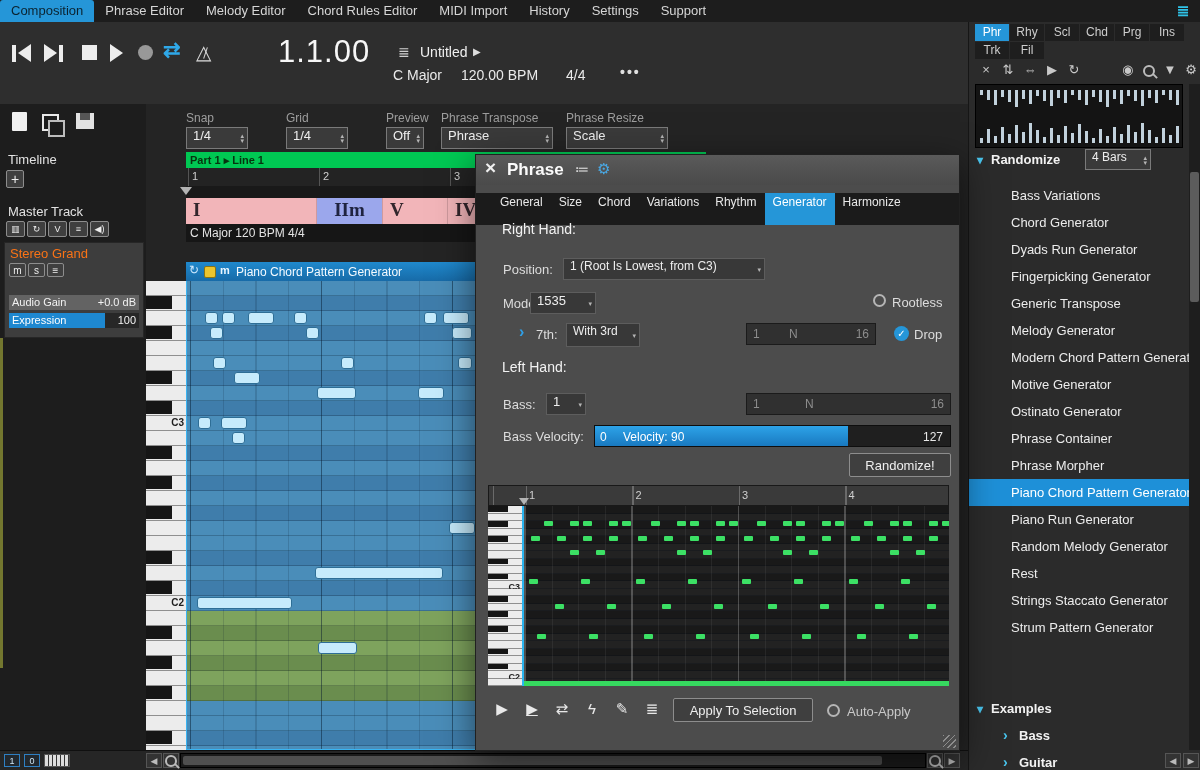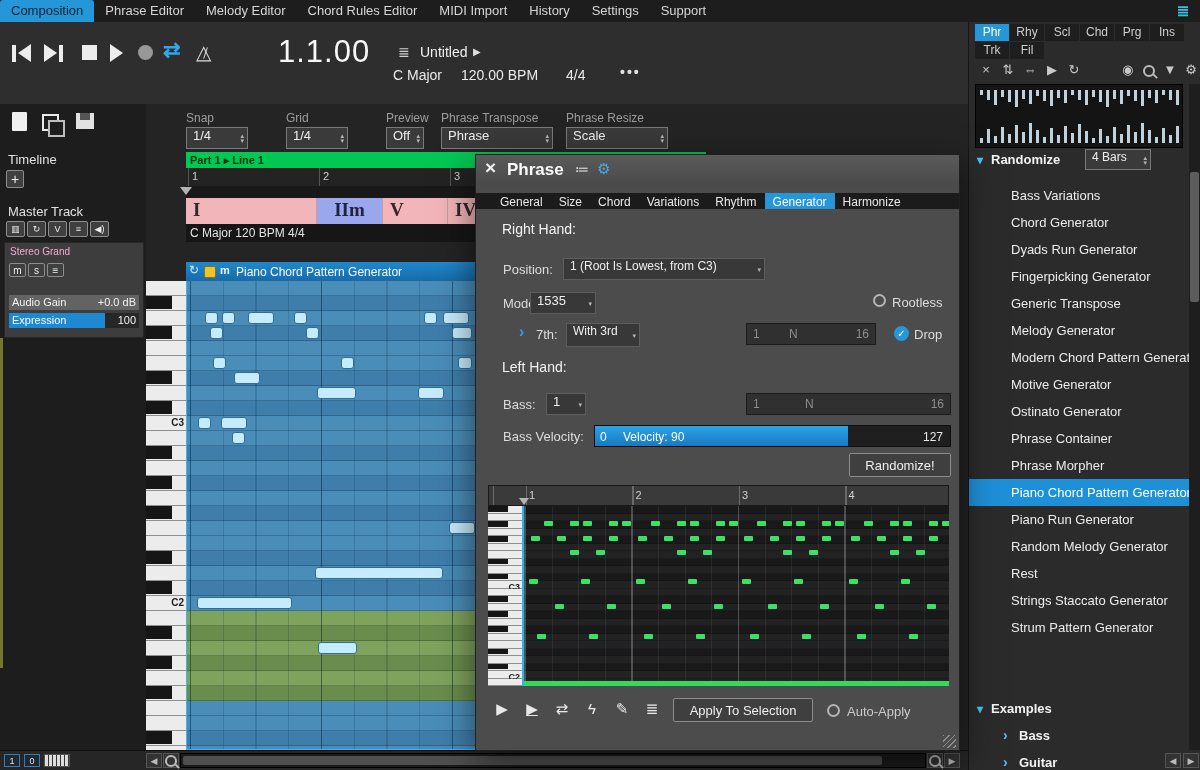--- a/index.html
+++ b/index.html
@@ -122,21 +122,21 @@
   <div class="a btn" style="left:6px;top:170px;width:18px;height:18px;font-size:14px;">+</div>
   <div class="a" style="left:8px;top:204px;font-size:13px;color:#e2e2e2;">Master Track</div>
   <div class="a" id="master-btns" style="left:6px;top:221px;display:flex;gap:2px;">
       <div class="btn" style="width: 19px; height: 16px; font-size: 9px;">▥</div>
       <div class="btn" style="width: 19px; height: 16px; font-size: 9px;">↻</div>
       <div class="btn" style="width: 19px; height: 16px; font-size: 9px;">V</div>
       <div class="btn" style="width: 19px; height: 16px; font-size: 9px;">≡</div>
       <div class="btn" style="width: 19px; height: 16px; font-size: 9px;">◀)</div>
     </div>
   <div class="a" style="left:4px;top:242px;width:140px;height:96px;background:#3d3d3d;border:1px solid #262626;box-sizing:border-box;">
-    <div class="a" style="left:5px;top:3px;font-size:10px;color:#f9a8d4;">Stereo Grand</div>
+    <div class="a" style="left:5px;top:3px;font-size:13px;color:#f97316;">Stereo Grand</div>
     <div class="a" id="track-btns" style="left:4px;top:20px;display:flex;gap:2px;">
         <div class="btn" style="width: 17px; height: 14px; font-size: 10px;">m</div>
         <div class="btn" style="width: 17px; height: 14px; font-size: 10px;">s</div>
         <div class="btn" style="width: 17px; height: 14px; font-size: 10px;">≡</div>
       </div>
     <div class="a" style="left:4px;top:52px;width:130px;height:15px;background:#636363;">
       <span class="a" style="left:3px;top:1px;font-size:11px;color:#f2f2f2;">Audio Gain</span>
       <span class="a" style="right:3px;top:1px;font-size:11px;color:#f2f2f2;">+0.0 dB</span>
     </div>
     <div class="a" style="left:4px;top:70px;width:130px;height:15px;background:#272727;">
@@ -349,21 +349,21 @@
   </div>
 
   <div class="a" id="dialog" style="left:475px;top:154px;width:485px;height:597px;background:#4c4c4c;border:1px solid #202020;
               box-sizing:border-box;box-shadow:0 10px 35px rgba(0,0,0,.55);z-index:10;">
     <div class="a" style="left:0;top:0;width:100%;height:30px;background:linear-gradient(#5a5a5a,#4a4a4a);">
       <span style="position:absolute;left:9px;top:2px;font-size:19px;font-weight:bold;color:#f0f0f0;">×</span>
       <span style="position:absolute;left:31px;top:5px;font-size:17px;font-weight:bold;color:#fafafa;">Phrase</span>
       <span style="position:absolute;left:99px;top:6px;font-size:14px;color:#e3e3e3;">≔</span>
       <span style="position:absolute;left:121px;top:5px;font-size:15px;color:#49a8e4;">⚙</span>
     </div>
-    <div class="a" id="dlg-tabs" style="left:0;top:38px;width:100%;height:16px;background:#1b1b1b;display:flex;padding-left:16px;box-sizing:border-box;text-align:right;">
+    <div class="a" id="dlg-tabs" style="left:0;top:38px;width:100%;height:32px;background:#1b1b1b;display:flex;padding-left:16px;box-sizing:border-box;text-align:right;">
         <div class="dtab">General</div>
         <div class="dtab">Size</div>
         <div class="dtab">Chord</div>
         <div class="dtab">Variations</div>
         <div class="dtab">Rhythm</div>
         <div class="dtab active">Generator</div>
         <div class="dtab">Harmonize</div>
       </div>
 
     <div class="a dhead" style="left:26px;top:66px;">Right Hand:</div>

